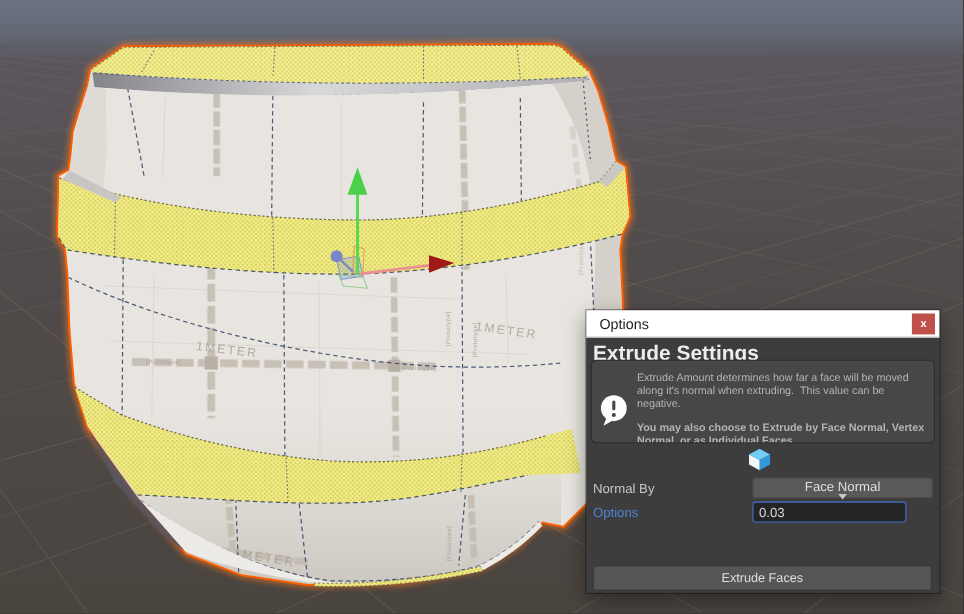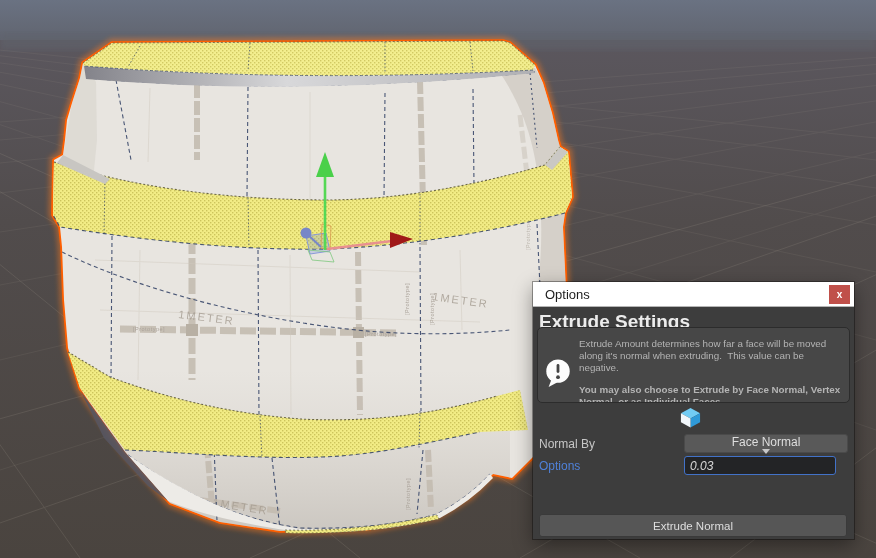--- a/index.html
+++ b/index.html
@@ -62,25 +62,25 @@
     padding:0 6px;color:var(--control-text,#e2e2e2);cursor:pointer;
     border:1px solid #4a4a4a;
     flex-direction:column;
   }
   .dropdown .dd-label{flex:1;font-size:12px;}
   .caret{
     width:0;height:0;border-left:4px solid transparent;border-right:4px solid transparent;
     border-top:5px solid #c8c8c8;
   }
   .text-field{
-    position:absolute;left:151px;top:174px;width:152px;height:19px;
+    position:absolute;left:151px;top:174px;width:140px;height:19px;
     background:var(--field-bg,#232426);
     border:1px solid var(--field-border,#4272c8);border-radius:3px;
     color:#d8d8d8;font-size:12px;padding:0 5px;box-sizing:border-box;
-    font-family:"Liberation Sans","DejaVu Sans",sans-serif;outline:none;font-style:italic;
+    font-family:"Liberation Sans","DejaVu Sans",sans-serif;outline:none;
   }
   .submit-btn{
     position:absolute;left:6px;right:7px;top:232px;height:21px;
     background:var(--button-bg,#565656);border:1px solid #3a3a3a;border-radius:3px;
     color:var(--control-text,#dedede);font-size:11.5px;
     display:flex;align-items:center;justify-content:center;cursor:pointer;
   }
 
   
   .edge-navy{stroke:var(--edge-navy,#2e3e63);fill:none;}
@@ -351,16 +351,16 @@
 
   <div class="field-row-label lbl-extrude-by">Normal By</div>
   <div class="dropdown">
     <span class="dd-label">Face Normal</span>
     <span class="caret"></span>
   </div>
 
   <div class="field-row-label lbl-distance">Options</div>
   <input class="text-field" type="text" value="0.03" style="">
 
-  <div class="submit-btn">Extrude Normal</div>
+  <div class="submit-btn">Extrude Faces</div>
 </div>
 
 </div>
 
 </body></html>

